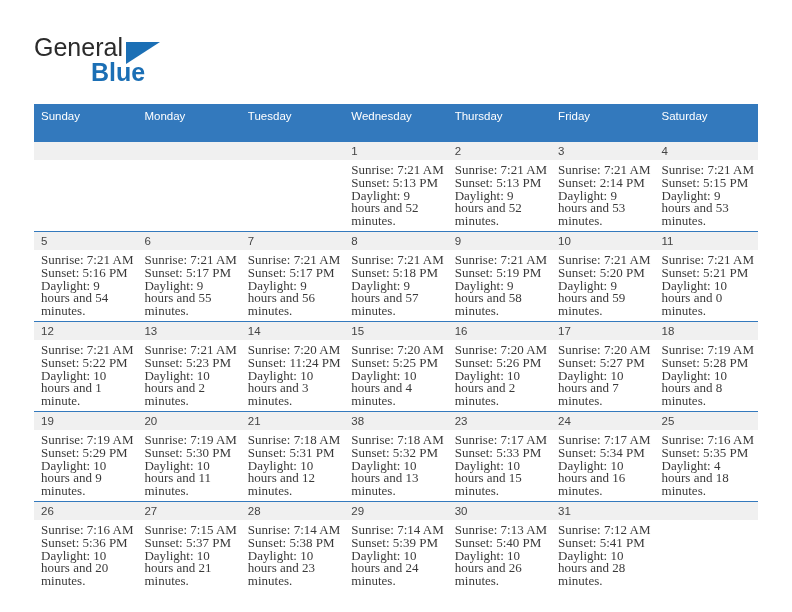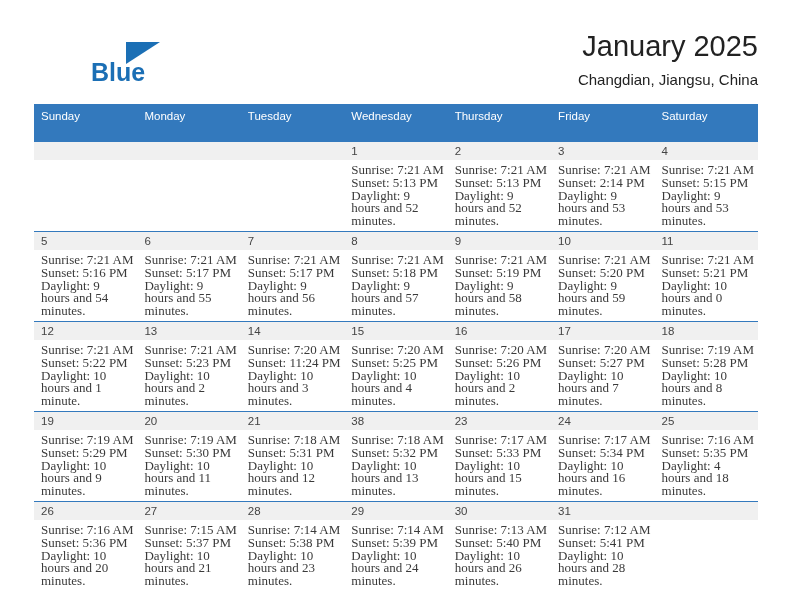--- a/index.html
+++ b/index.html
@@ -162,29 +162,26 @@
   }
 </style>
 </head>
 <body>
 
 <div class="page">
 
   <div class="header">
 
     <div class="brand">
+      <span class="brand-general">General</span>
       <span class="brand-triangle"></span>
       <span class="brand-slash"></span>
       <span class="brand-blue">Blue</span>
     </div>
 
-    <div class="title-block">
-      <div class="cal-title">January 2025</div>
-      <div class="cal-subtitle">Changdian, Jiangsu, China</div>
-    </div>
 
   </div>
 
   <table class="calendar">
     <thead>
       <tr>
         <th>Sunday</th>
         <th>Monday</th>
         <th>Tuesday</th>
         <th>Wednesday</th>

